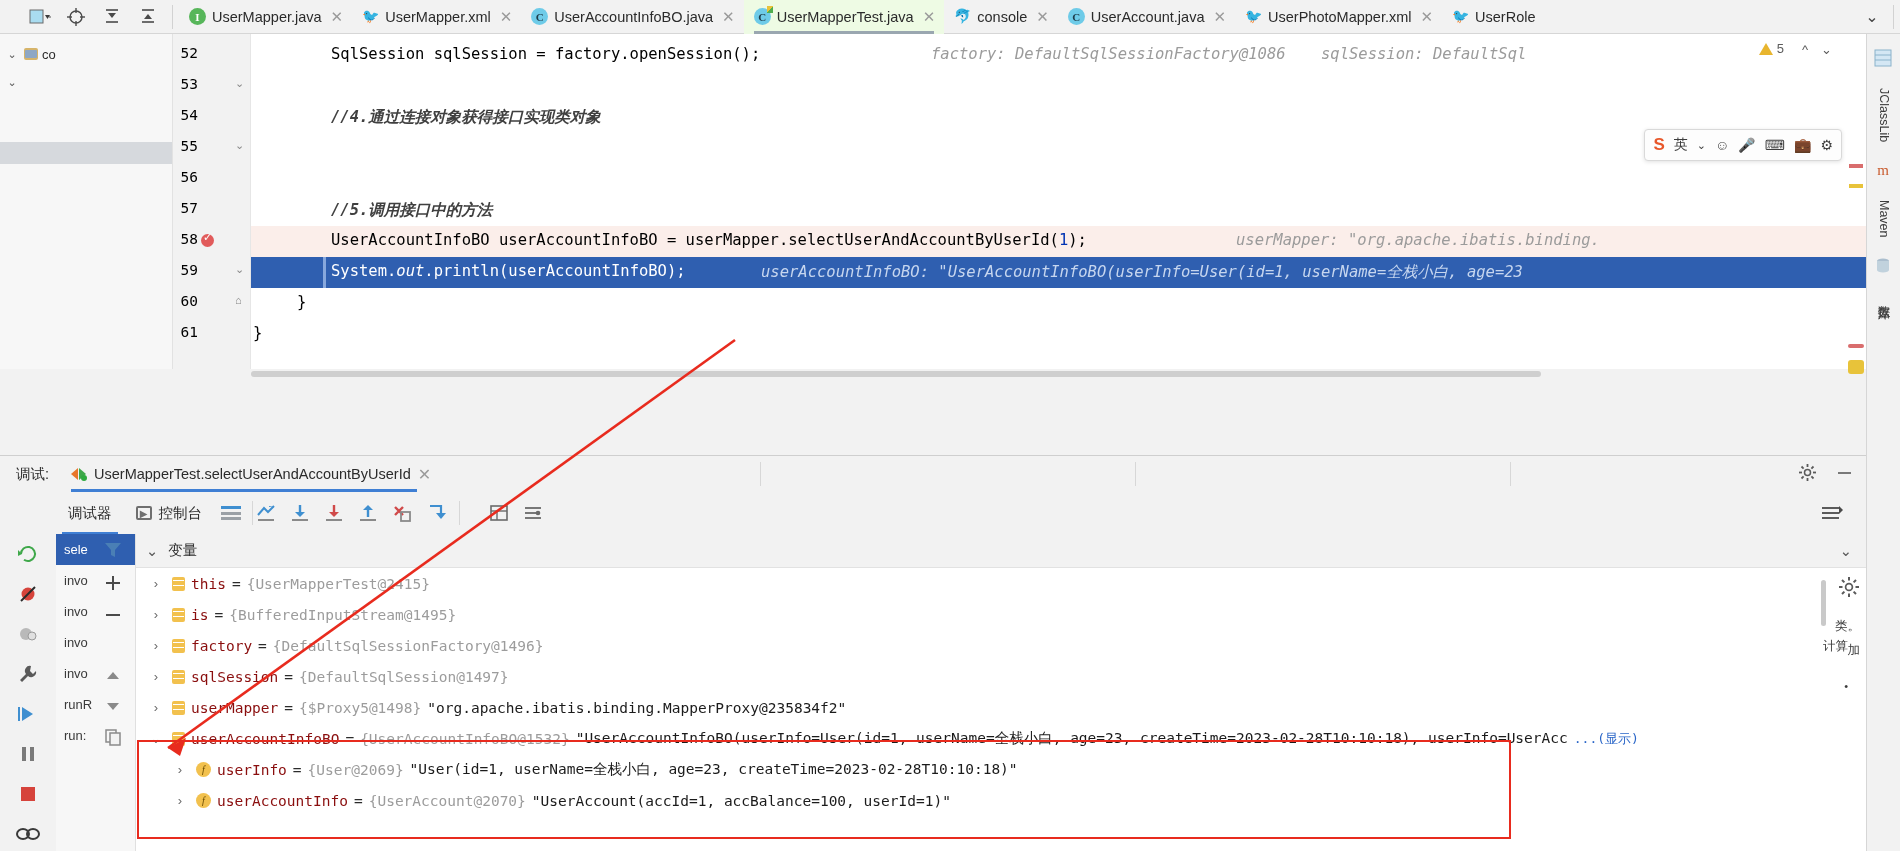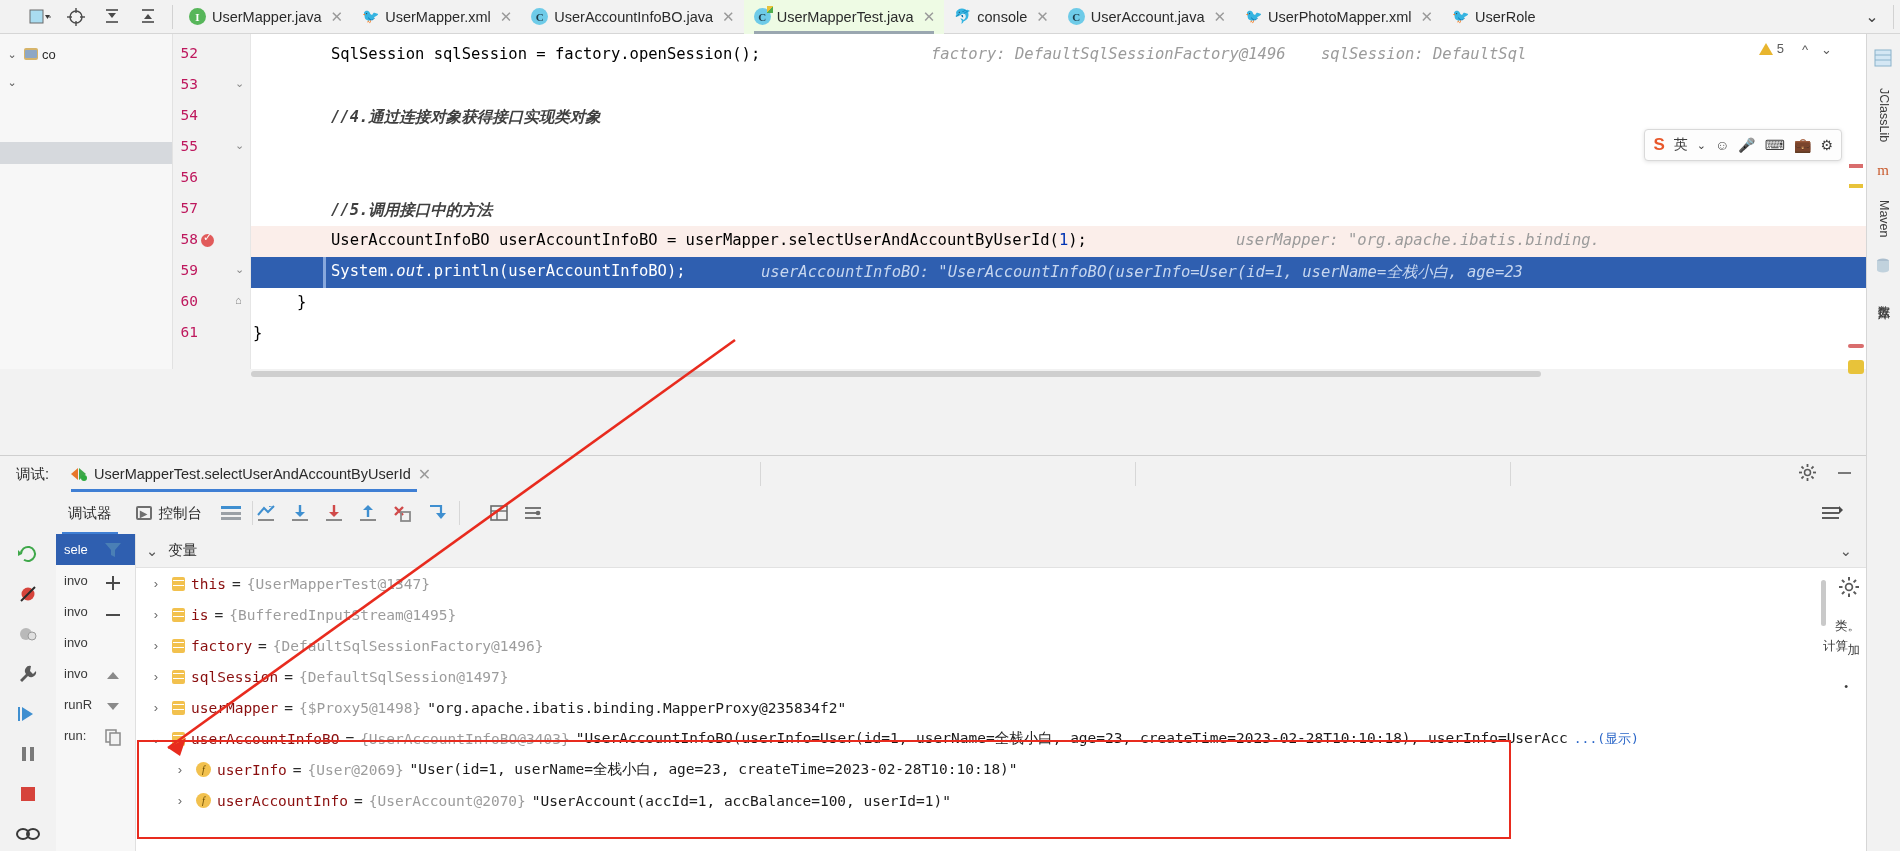--- a/index.html
+++ b/index.html
@@ -71,21 +71,21 @@
   .proj-row .chev { width:16px; text-align:center; color:#5a5a5a; font-size:11px; }
   .folder-ic { width:14px; height:12px; background:#d6b46a; border-radius:2px; position:relative; }
   .folder-ic:before{content:"";position:absolute;left:1px;top:2px;width:12px;height:8px;background:#8ea7c4;border-radius:1px;}
   .proj-sel { position:absolute; left:0; top:108px; width:173px; height:22px; background:#d6d9dd; }
 
   .gutter {
     position:absolute; left:173px; top:0; width:78px; height:335px; background:#f2f2f2;
     border-right:1px solid #e6e6e6;
   }
   .gutter-col { position:absolute; left:173px; top:0; width:78px; }
-  .lnum { position:absolute; right:53px; font-size:14.5px; color:#be185d; font-family:"DejaVu Sans Mono", monospace; }
+  .lnum { position:absolute; right:53px; font-size:14.5px; color:#000000; font-family:"DejaVu Sans Mono", monospace; }
   .fold { position:absolute; left:62px; font-size:11px; color:#888; cursor:pointer; }
   .bp { position:absolute; left:28px; width:13px; height:13px; border-radius:50%; background:#e15b5b; }
   .bp:after{ content:"\2713"; position:absolute; left:2px; top:-3px; color:#fff; font-size:11px; }
 
   .code-area {
     position:absolute; left:251px; top:0; width:1615px; height:335px; background:#fff; overflow:hidden;
     font-family:"DejaVu Sans Mono", monospace; font-size:15.5px;
   }
   .cline { position:absolute; left:0; width:1615px; height:31px; white-space:nowrap; }
   .ctext { position:absolute; left:80px; top:5px; color:#000; }
@@ -339,21 +339,21 @@
         <div class="lnum" style="top: 228px;">59</div>
         <div class="fold" style="top: 229px; left: 62px;">⌄</div>
         <div class="lnum" style="top: 259px;">60</div>
         <div class="fold" style="top: 260px;">⌂</div>
         <div class="lnum" style="top: 290px;">61</div>
       </div>
 
     <div class="code-area" id="code-host">
         <div class="cline" style="top: 6px;">
           <span class="ctext">SqlSession sqlSession = factory.openSession();</span>
-          <span class="hint" style="position: absolute; top: 5px; left: 680px;">factory: DefaultSqlSessionFactory@1496</span>
+          <span class="hint" style="position: absolute; top: 5px; left: 680px;">factory: DefaultSqlSessionFactory@1086</span>
           <span class="hint" style="position: absolute; top: 5px; left: 1070px;">sqlSession: DefaultSql</span>
         </div>
         <div class="cline" style="top: 37px;">
           <span class="ctext"></span>
         </div>
         <div class="cline" style="top: 68px;">
           <span class="ctext comment-cn">//4.通过连接对象获得接口实现类对象</span>
         </div>
         <div class="cline" style="top: 130px;">
           <span class="ctext"></span>
@@ -643,21 +643,21 @@
         <span>变量</span>
         <span style="flex:1"></span>
         <span style="color:#5a5a5a;padding-right:14px;">⌄</span>
       </div>
       <div class="vars-list" id="vars-host">
           <div class="vrow">
             <span class="chev">›</span>
             <span class="var-ic-obj"></span>
             <span class="vname">this</span>
             <span class="veq">=</span>
-            <span class="vtype">{UserMapperTest@1347}</span>
+            <span class="vtype">{UserMapperTest@2415}</span>
           </div>
           <div class="vrow">
             <span class="chev">›</span>
             <span class="var-ic-obj"></span>
             <span class="vname">is</span>
             <span class="veq">=</span>
             <span class="vtype">{BufferedInputStream@1495}</span>
           </div>
           <div class="vrow">
             <span class="chev">›</span>
@@ -679,21 +679,21 @@
             <span class="vname">userMapper</span>
             <span class="veq">=</span>
             <span class="vtype">{$Proxy5@1498}</span>
             <span class="vval">"org.apache.ibatis.binding.MapperProxy@235834f2"</span>
           </div>
           <div class="vrow">
             <span class="chev">⌄</span>
             <span class="var-ic-obj"></span>
             <span class="vname">userAccountInfoBO</span>
             <span class="veq">=</span>
-            <span class="vtype">{UserAccountInfoBO@3403}</span>
+            <span class="vtype">{UserAccountInfoBO@1532}</span>
             <span class="vval">"UserAccountInfoBO(userInfo=User(id=1, userName=全栈小白, age=23, createTime=2023-02-28T10:10:18), userInfo=UserAcc</span>
             <span class="more-link">...(显示)</span>
           </div>
           <div class="vrow indent1">
             <span class="chev">›</span>
             <span class="var-ic-f">f</span>
             <span class="vname">userInfo</span>
             <span class="veq">=</span>
             <span class="vtype">{User@2069}</span>
             <span class="vval">"User(id=1, userName=全栈小白, age=23, createTime=2023-02-28T10:10:18)"</span>

